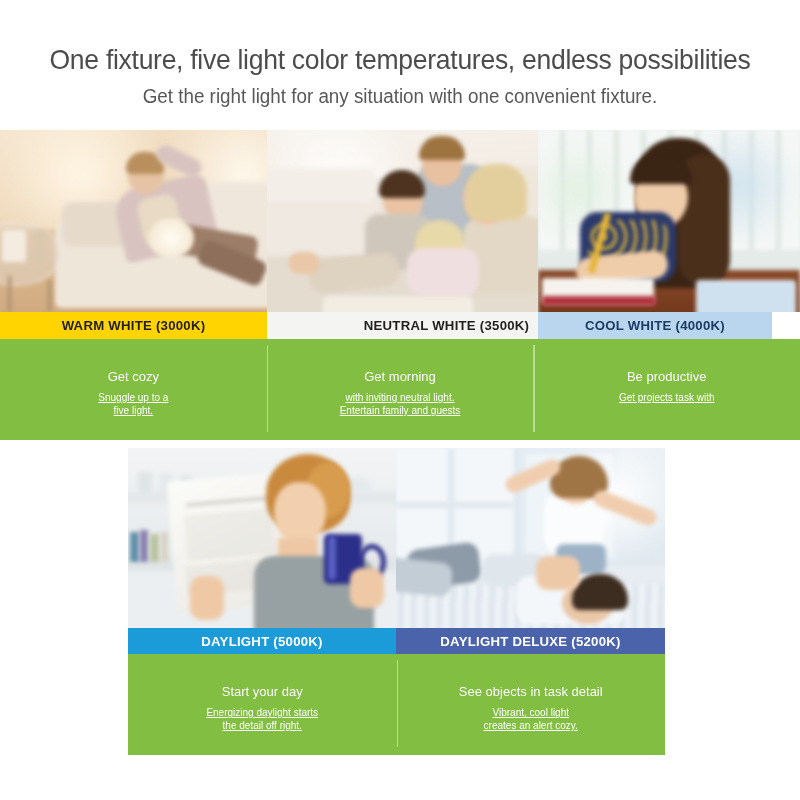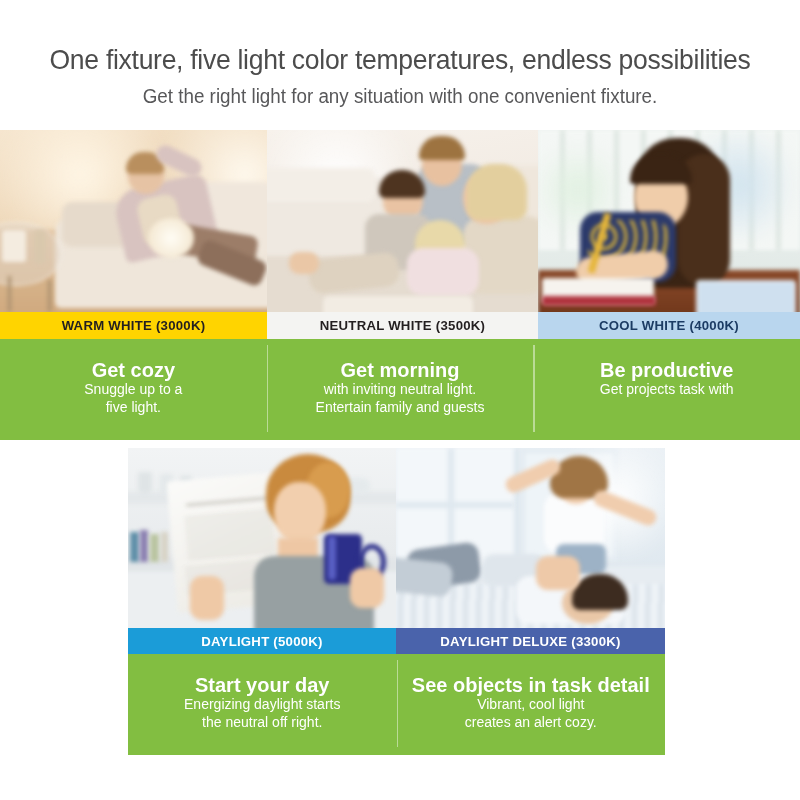--- a/index.html
+++ b/index.html
@@ -105,32 +105,33 @@
   .greencell + .greencell::before {
     content: "";
     position: absolute;
     left: 0;
     top: 6px;
     bottom: 8px;
     width: 1.5px;
     background: rgba(255,255,255,0.45);
   }
   .gc-title {
-    font-size: 20px;
-    font-weight: 700;
+    font-size: 13px;
+    font-weight: 400;
     line-height: 1.1;
-    margin-top: 20px;
+    margin-top: 31px;
     text-shadow: 0 0 1px rgba(0,0,0,0.07);
   }
   .gc-body {
-    font-size: 14px;
+    font-size: 10px;
     font-weight: 400;
     line-height: 1.28;
-    margin-top: 0;
+    margin-top: 8px;
     padding: 0 12px;
+    text-decoration: underline;
   }
   .gc-body .ln { display: block; }
 </style>
 </head>
 <body>
 
 <div class="page">
 
   <div class="header">
     <h1 class="headline">One fixture, five light color temperatures, endless possibilities</h1>
@@ -227,24 +228,24 @@
       <div class="hard" style="left:4px;top:148px;width:112px;height:26px;background:#f6f3ee;border-radius:3px;"></div>
       <div class="hard" style="left:4px;top:166px;width:114px;height:10px;background:#b0343e;border-radius:2px;"></div>
 
       <div class="hard" style="left:158px;top:150px;width:96px;height:34px;background:#cfe0ef;border:2px solid #e8eef4;border-radius:4px;"></div>
     </div>
   </div>
 
   <div class="labelbar" style="left:0px; top:312px; width:267px; height:27px; background:#ffd400; color:#231f20;">
     <span>WARM WHITE (3000K)</span>
   </div>
-  <div class="labelbar" style="left:267px; top:312px; width:271px; height:27px; background:#f4f4f2; color:#231f20;">
+  <div class="labelbar" style="left:267px; top:312px; width:271px; height:27px; background:#f4f4f2; color:#231f20;padding-left:44px;">
     <span>NEUTRAL WHITE (3500K)</span>
   </div>
-  <div class="labelbar" style="left:538px; top:312px; width:262px; height:27px; background:#b9d6ee; color:#1c3c64;">
+  <div class="labelbar" style="left:538px; top:312px; width:234px; height:27px; background:#b9d6ee; color:#1c3c64;">
     <span>COOL WHITE (4000K)</span>
   </div>
 
   <div class="greenpanel" style="left:0px; top:339px; width:800px; height:101px;">
     <div class="greencell">
       <div class="gc-title">Get cozy</div>
       <div class="gc-body">
         <span class="ln">Snuggle up to a</span>
         <span class="ln">five light.</span>
       </div>
@@ -330,29 +331,29 @@
       <div class="hard" style="left:166px;top:134px;width:52px;height:42px;background:#e9c7a7;border-radius:50%;"></div>
       <div class="hard" style="left:176px;top:126px;width:56px;height:36px;background:#3d2c20;border-radius:26px 26px 8px 8px;"></div>
       <div class="hard" style="left:140px;top:108px;width:44px;height:34px;background:#eec9a8;border-radius:12px;"></div>
     </div>
   </div>
 
   <div class="labelbar" style="left:128px; top:628px; width:268px; height:26px; background:#1b9cd8; color:#ffffff;">
     <span>DAYLIGHT (5000K)</span>
   </div>
   <div class="labelbar" style="left:396px; top:628px; width:269px; height:26px; background:#4a63ab; color:#ffffff;">
-    <span>DAYLIGHT DELUXE (3300K)</span>
+    <span>DAYLIGHT DELUXE (5200K)</span>
   </div>
 
   <div class="greenpanel" style="left:128px; top:654px; width:537px; height:101px;">
     <div class="greencell">
       <div class="gc-title">Start your day</div>
       <div class="gc-body">
         <span class="ln">Energizing daylight starts</span>
-        <span class="ln">the neutral off right.</span>
+        <span class="ln">the detail off right.</span>
       </div>
     </div>
     <div class="greencell">
       <div class="gc-title">See objects in task detail</div>
       <div class="gc-body">
         <span class="ln">Vibrant, cool light</span>
         <span class="ln">creates an alert cozy.</span>
       </div>
     </div>
   </div>

